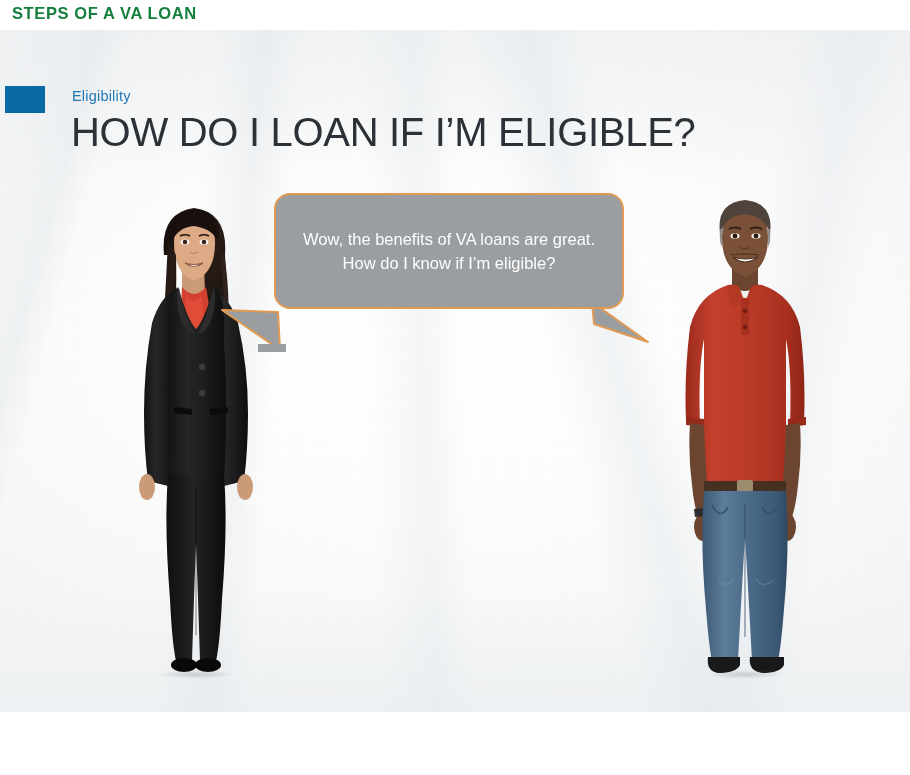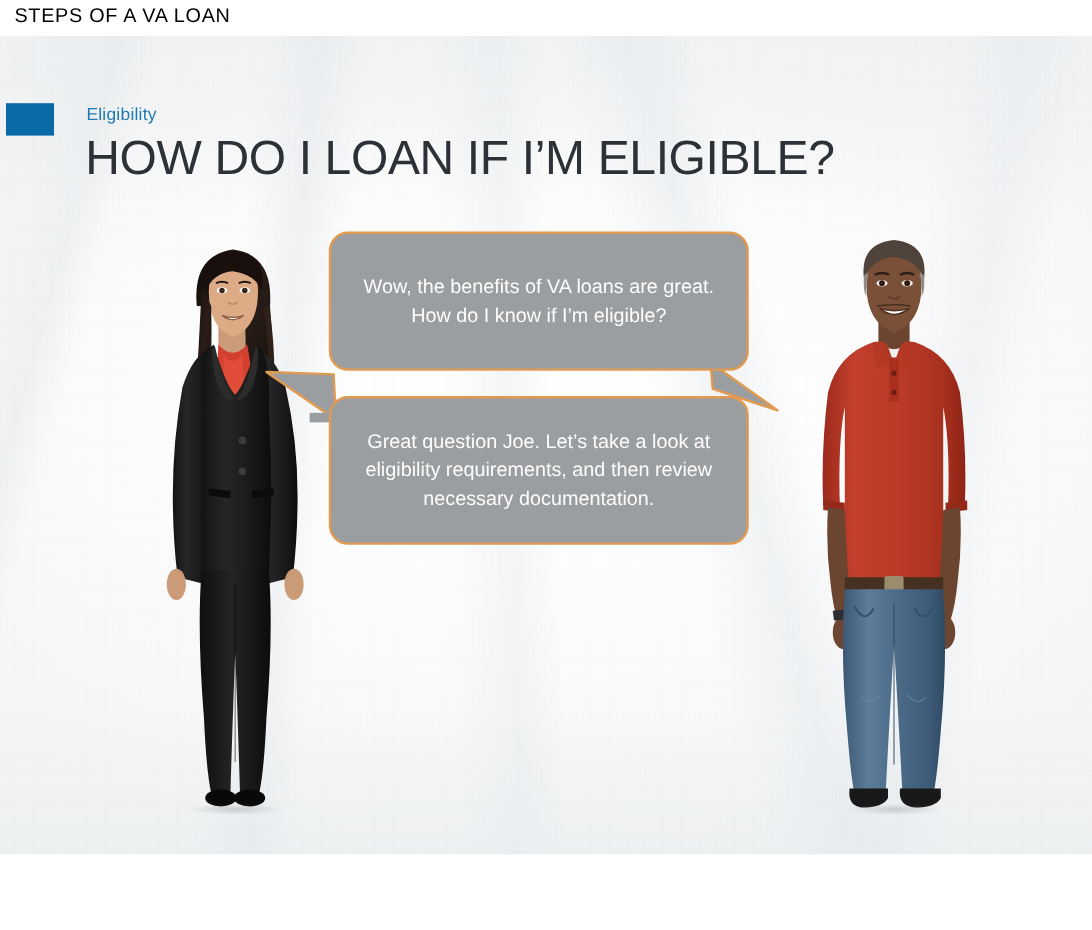--- a/index.html
+++ b/index.html
@@ -24,22 +24,22 @@
     position: absolute;
     left: 0; top: 0;
     width: 910px; height: 30px;
     background: #ffffff;
   }
   #course-header .title {
     position: absolute;
     left: 12px; top: 4px;
     font-size: 16.5px;
     letter-spacing: 0.6px;
-    color: #000000;
-    font-weight: 400;
+    color: #15803d;
+    font-weight: 700;
     white-space: nowrap;
   }
 
   
   #slide {
     position: absolute;
     left: 0; top: 30px;
     width: 910px; height: 682px;
     overflow: hidden;
     background:
@@ -309,23 +309,20 @@
       <rect x="-6" y="-4" width="30" height="6" fill="#9b9ea1"></rect>
     </svg>
     <div class="bubble" id="bubble-question">
       <span class="txt">Wow, the benefits of VA loans are great. How do I know if I’m eligible?</span>
     </div>
 
     <svg class="tail" id="tail-answer">
       <polygon points="0,2 58,42 56,4" fill="#9b9ea1" stroke="#e09a52" stroke-width="2" stroke-linejoin="round"></polygon>
       <rect x="36" y="36" width="28" height="8" fill="#9b9ea1"></rect>
     </svg>
-    <div class="bubble" id="bubble-answer">
-      <span class="txt">Great question Joe. Let’s take a look at eligibility requirements, and then review necessary documentation.</span>
-    </div>
   </div>
 
   <div id="navbar">
 
     
 
     
 
     
 

